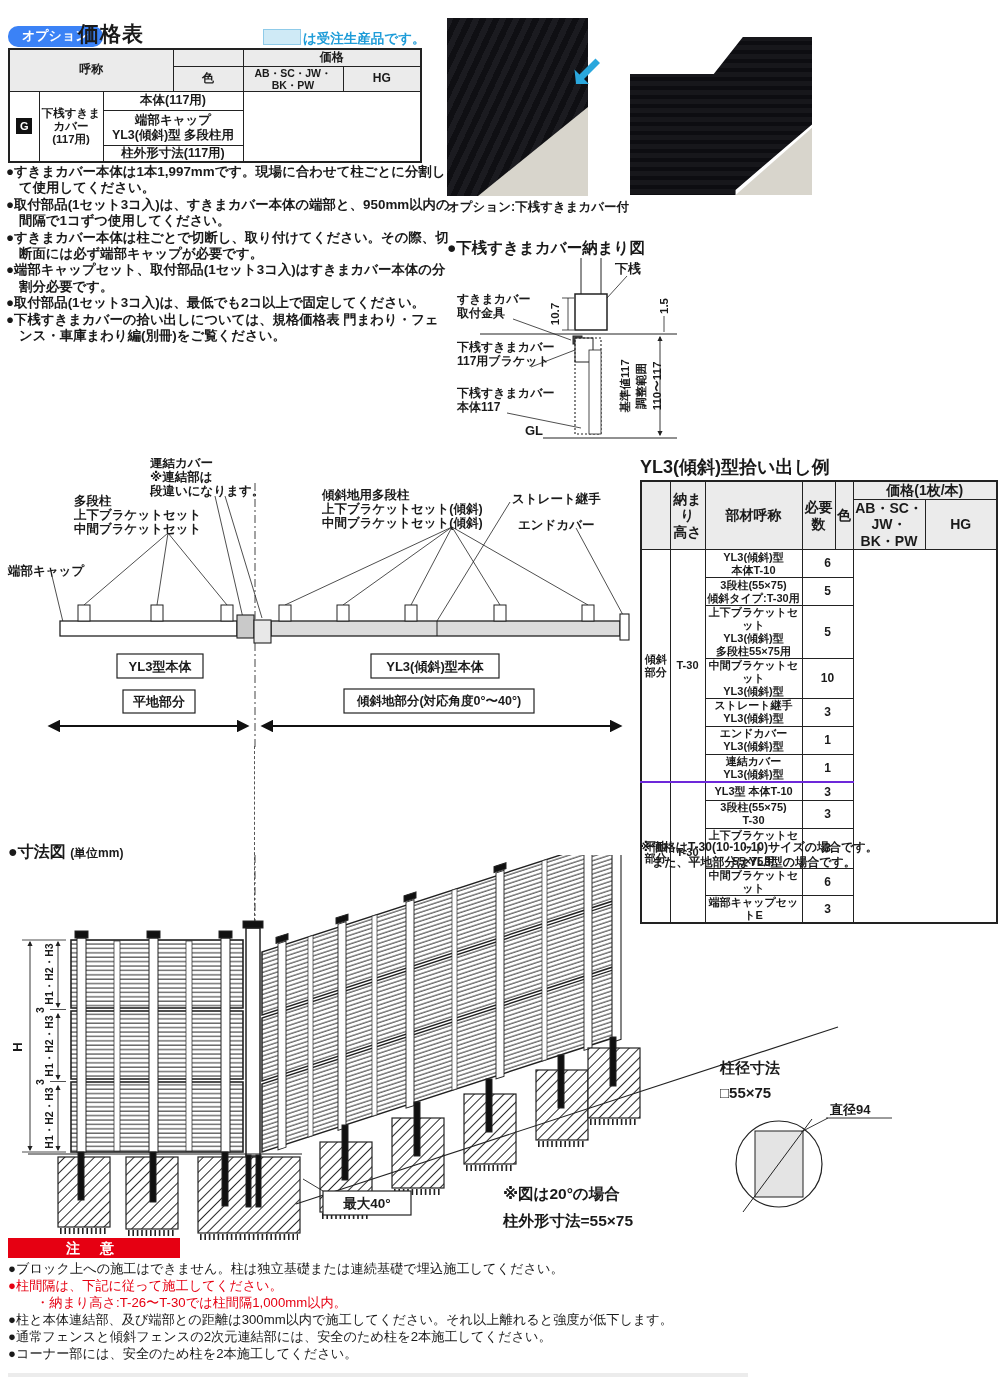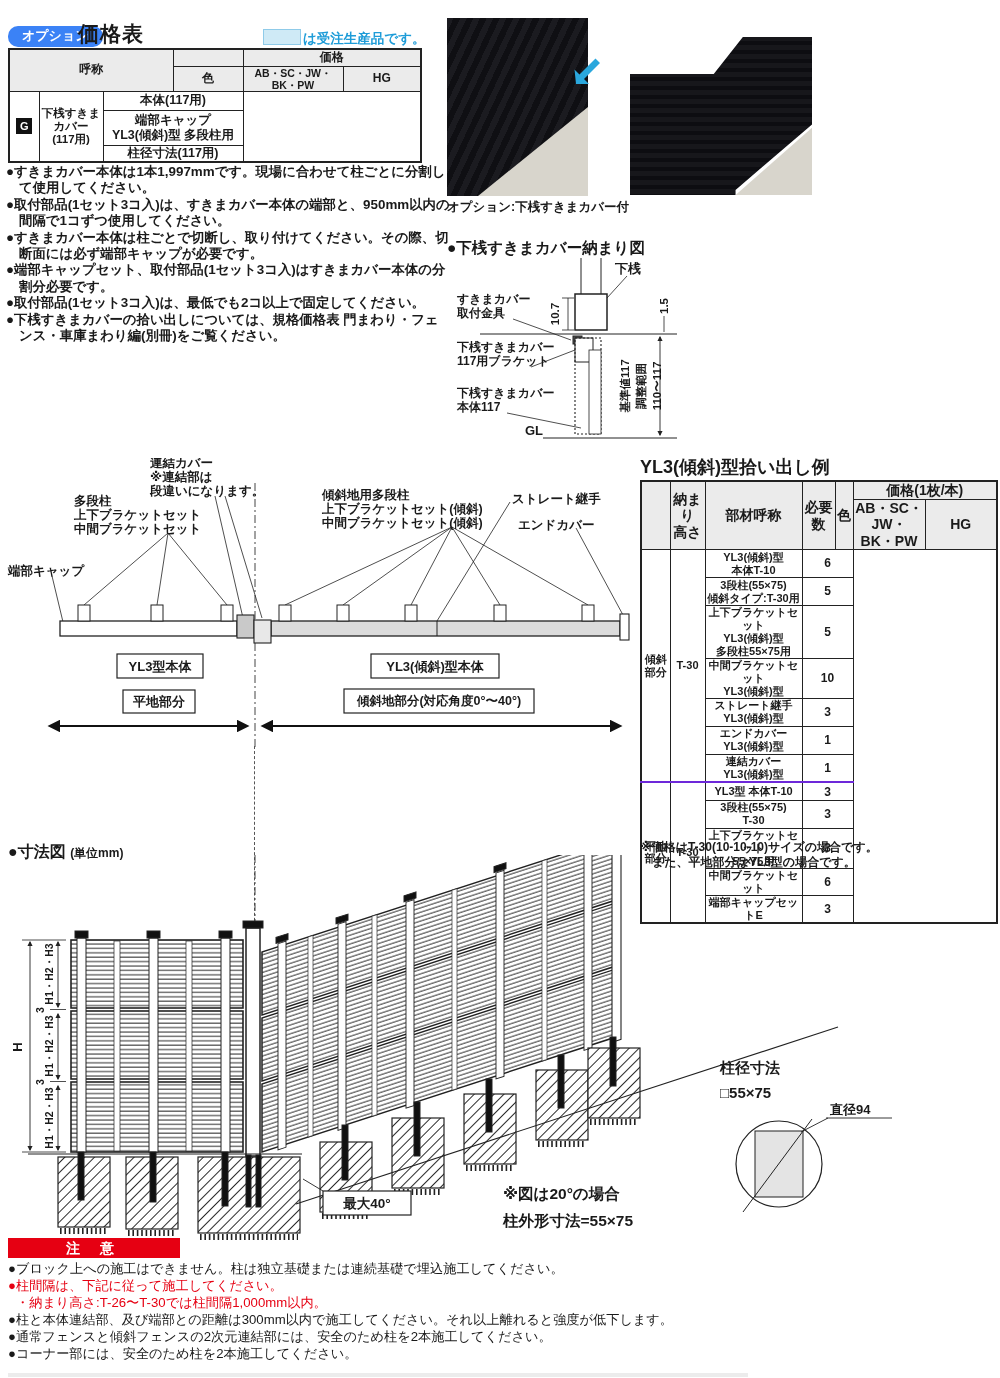--- a/index.html
+++ b/index.html
@@ -29,21 +29,21 @@
   
   .notes{position:absolute;left:6px;top:164px;width:444px;font-size:13.4px;font-weight:600;
          line-height:16.4px;}
   .notes div{text-indent:-13px;padding-left:13px;}
   .caution-banner{position:absolute;left:8px;top:1238px;width:172px;height:20px;background:#E60012;
                   color:#fff;font-size:14px;font-weight:bold;text-align:center;line-height:20px;
                   letter-spacing:8px;}
   .caution{position:absolute;left:8px;top:1260px;width:985px;font-size:13.2px;font-weight:400;
            line-height:17px;}
   .caution .red{color:#E60012;}
-  .caution .indent{padding-left:8px;}
+  .caution .indent{padding-left:8px;margin-left:20px;}
   
   .photo1{position:absolute;left:447px;top:18px;width:141px;height:178px;
           background:repeating-linear-gradient(115deg,#1b1b20 0 6px,#0f0f13 6px 12px);}
   .photo1 .gravel{position:absolute;inset:0;background:#D8D5CC;
           clip-path:polygon(22% 100%,100% 50%,100% 100%);}
   .photo2{position:absolute;left:630px;top:27px;width:182px;height:168px;background:#fff;}
   .photo2 .fence{position:absolute;inset:0;
           background:repeating-linear-gradient(180deg,#17171b 0 5px,#0d0d11 5px 9px);
           clip-path:polygon(0 28%,46% 28%,62% 6%,100% 6%,100% 58%,58% 97%,58% 100%,0 100%);}
   .photo2 .gravel{position:absolute;inset:0;background:#D8D5CC;
@@ -98,21 +98,21 @@
       <td colspan="2">本体(117用)</td>
       <td rowspan="3" colspan="2"></td>
     </tr>
     <tr style="height:35px">
       <td colspan="2">
         <div>端部キャップ</div>
         <div>YL3(傾斜)型 多段柱用</div>
       </td>
     </tr>
     <tr style="height:17px">
-      <td colspan="2">柱径寸法(117用)</td>
+      <td colspan="2">柱外形寸法(117用)</td>
     </tr>
   </tbody>
     </table>
 
   <div class="notes">
     <div>●すきまカバー本体は1本1,997mmです。現場に合わせて柱ごとに分割して使用してください。</div>
     <div>●取付部品(1セット3コ入)は、すきまカバー本体の端部と、950mm以内の間隔で1コずつ使用してください。</div>
     <div>●すきまカバー本体は柱ごとで切断し、取り付けてください。その際、切断面には必ず端部キャップが必要です。</div>
     <div>●端部キャップセット、取付部品(1セット3コ入)はすきまカバー本体の分割分必要です。</div>
     <div>●取付部品(1セット3コ入)は、最低でも2コ以上で固定してください。</div>

